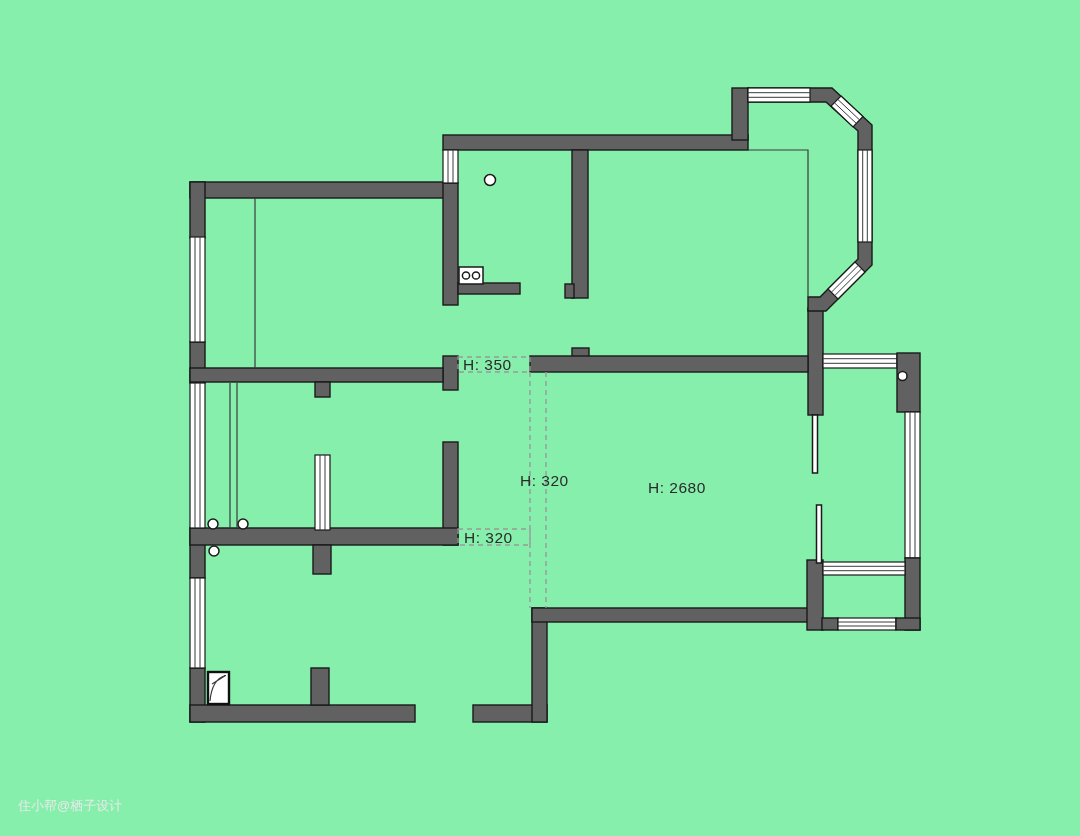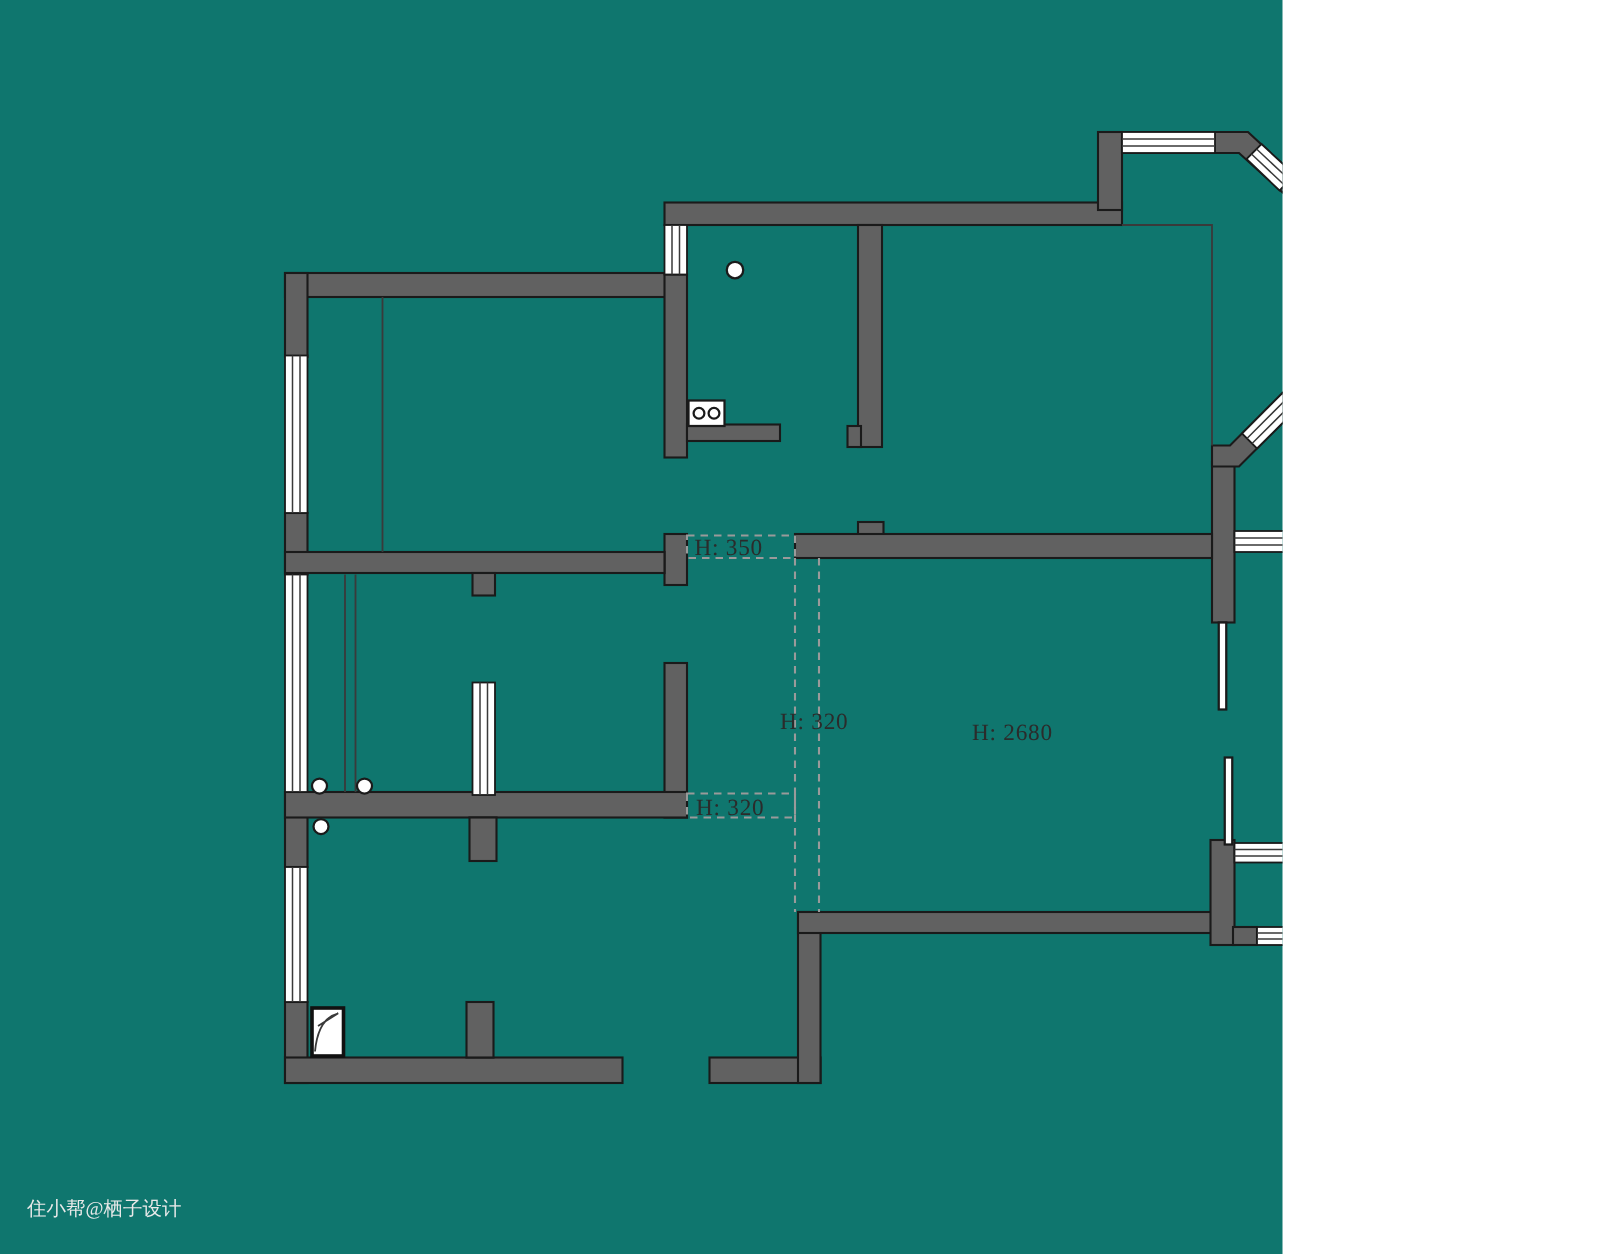--- a/index.html
+++ b/index.html
@@ -1,17 +1,17 @@
 <!DOCTYPE html>
 <html><head>
 <meta charset="utf-8">
 <style>
   html,body{margin:0;padding:0;background:#ffffff;}
-  .stage{position:relative;width:855px;height:836px;background:#0f766e;overflow:hidden;
-         font-family:Liberation Serif, serif;}
+  .stage{position:relative;width:1080px;height:836px;background:#86efac;overflow:hidden;
+         font-family:Liberation Sans, sans-serif;}
   svg{position:absolute;left:0;top:0;}
   .wall{fill:#616161;stroke:#1a1a1a;stroke-width:1.4;}
   .win{fill:#ffffff;stroke:#1a1a1a;stroke-width:1.2;}
   .winline{stroke:#3a3a3a;stroke-width:1;fill:none;}
   .thin{stroke:#3a3a3a;stroke-width:1.2;fill:none;}
   .dash{stroke:#9a9a9a;stroke-width:1.4;fill:none;stroke-dasharray:5 4;}
   .sym{fill:#ffffff;stroke:#1a1a1a;stroke-width:1.5;}
   .symthick{fill:#ffffff;stroke:#111111;stroke-width:2.4;}
   .lbl{fill:#2b2b2b;font-size:15.5px;letter-spacing:0.5px;}
   .wm{fill:#e9e9e9;font-size:13px;}

